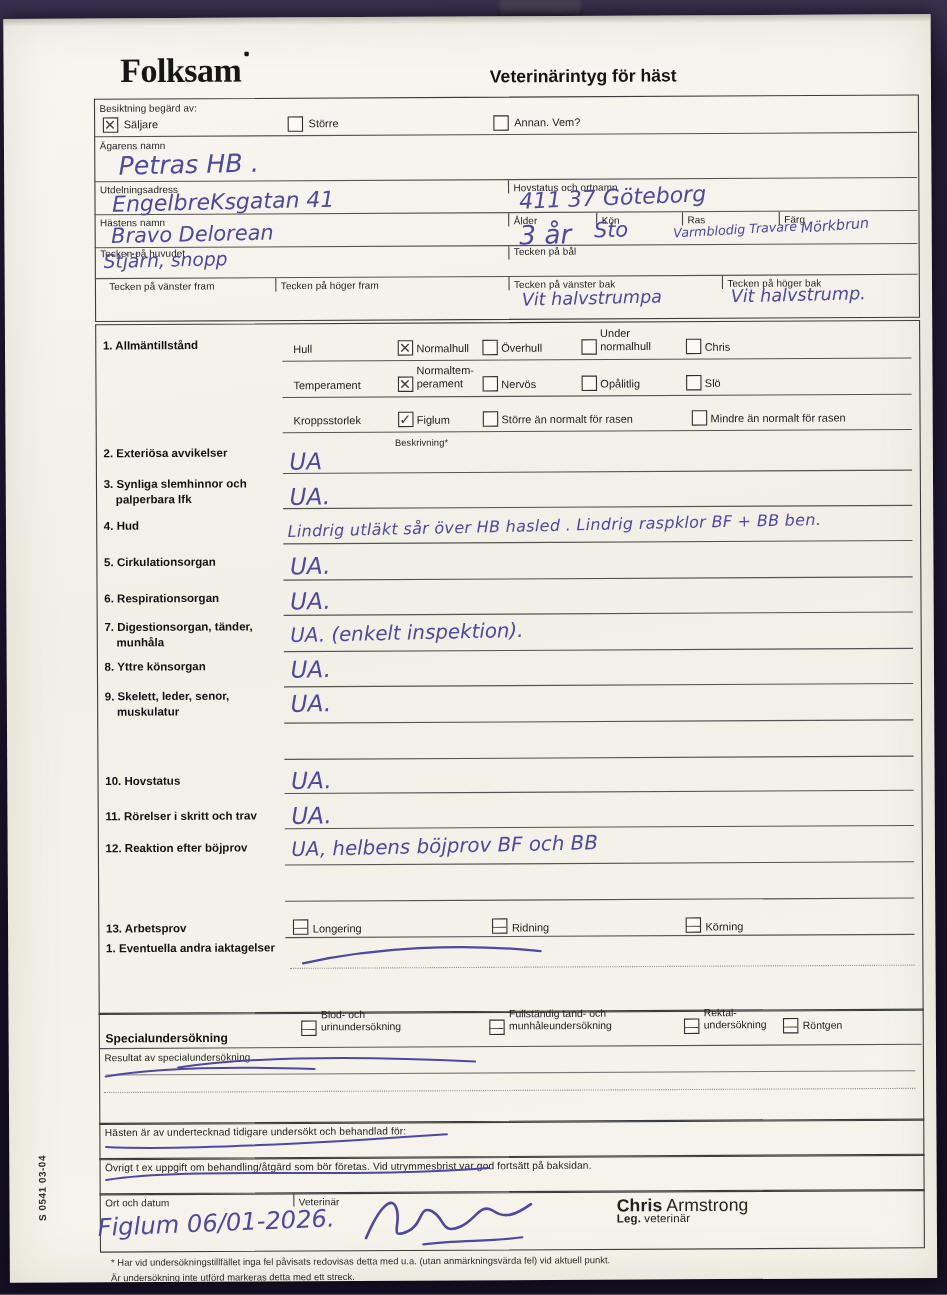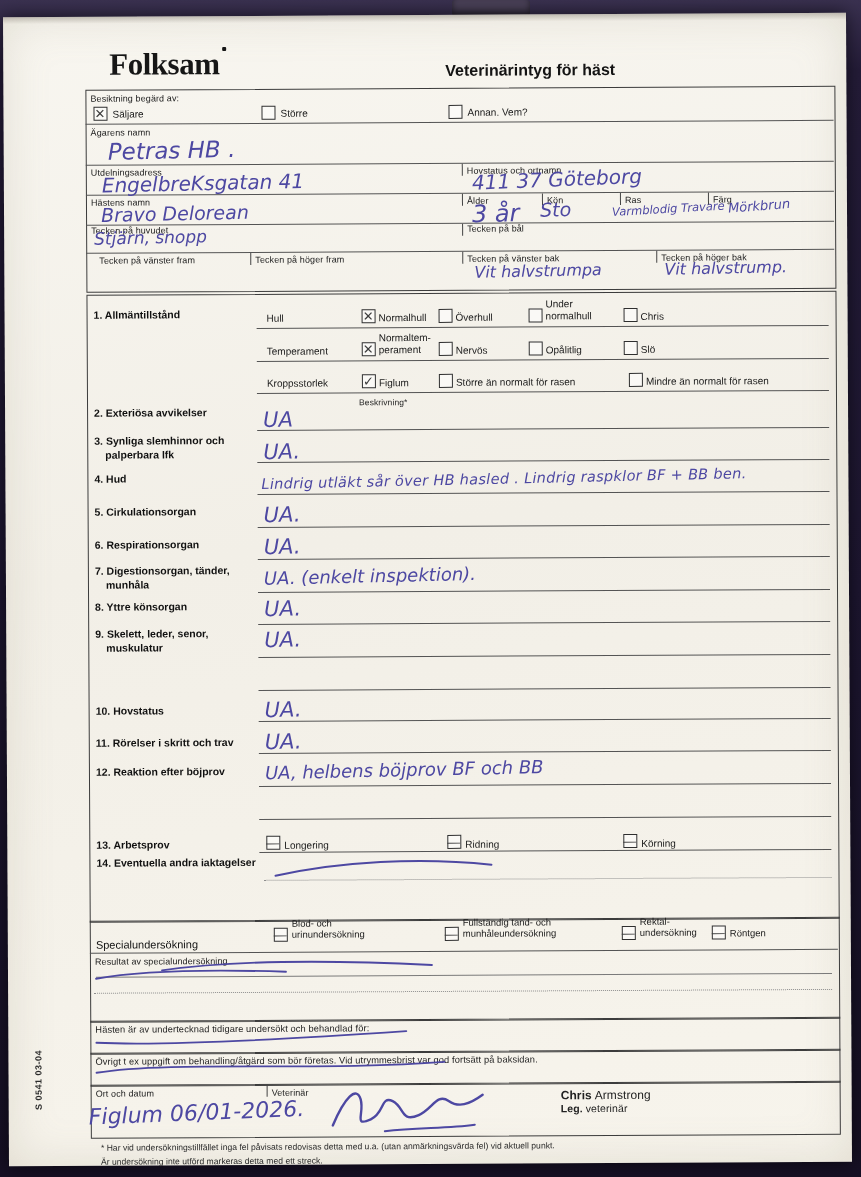--- a/index.html
+++ b/index.html
@@ -230,28 +230,28 @@
   <span class="cb" style="left:440px;top:820px">
       <i>—</i>
     </span>
   <div class="cbl" style="left:458px;top:824px">Ridning</div>
   <span class="cb" style="left:616px;top:820px">
       <i>—</i>
     </span>
   <div class="cbl" style="left:634px;top:824px">Körning</div>
   <div class="ul" style="left:252px;top:836px;width:572px"></div>
 
-  <div class="sec wrap" style="left:89px;top:840px;width:150px">14. Eventuella andra iaktagelser</div>
+  <div class="sec wrap" style="left:89px;top:840px;width:150px">1. Eventuella andra iaktagelser</div>
   <svg class="ink" style="left:262px;top:840px" width="230" height="26" viewBox="0 0 230 26">
       <path d="M6 20 C70 6 150 2 222 10" stroke-width="2"></path>
     </svg>
   <div class="uld" style="left:256px;top:864px;width:568px"></div>
 
   <div class="box" style="left:82px;top:904px;width:748px;height:100px"></div>
-  <div class="sec" style="left:88px;top:922px;font-weight:normal;font-size:11px">Specialundersökning</div>
+  <div class="sec" style="left:88px;top:922px;font-weight:bold;font-size:11px">Specialundersökning</div>
   <span class="cb" style="left:266px;top:912px">
       <i>—</i>
     </span>
   <div class="cbl wrap2" style="left:284px;top:903px;width:100px;font-size:9.5px">Blod- och urinundersökning</div>
   <span class="cb" style="left:437px;top:912px">
       <i>—</i>
     </span>
   <div class="cbl wrap2" style="left:455px;top:903px;width:130px;font-size:9.5px">Fullständig tand- och munhåleundersökning</div>
   <span class="cb" style="left:614px;top:912px">
       <i>—</i>
@@ -286,21 +286,21 @@
 
   <div class="box" style="left:82px;top:1068px;width:748px;height:52px"></div>
   <div class="lbl" style="left:87px;top:1072px">Ort och datum</div>
   <div class="hw" style="left:80px;top:1084px;font-size:22px;transform:rotate(-2deg)">Figlum 06/01-2026.</div>
   <div class="vt" style="left:258px;top:1069px"></div>
   <div class="lbl" style="left:263px;top:1072px">Veterinär</div>
   <svg class="ink" style="left:318px;top:1062px" width="170" height="62" viewBox="0 0 170 62">
     <path d="M6 48 C18 20 30 8 34 22 C38 36 26 50 44 42 C58 36 54 18 66 24 C78 30 74 46 92 38 C106 32 110 16 122 24 C132 31 142 28 156 18" stroke-width="2.4"></path>
     <path d="M58 54 C90 50 120 52 148 48" stroke-width="2"></path>
   </svg>
-  <div class="lbl" style="left:552px;top:1074px;font-size:12px">
+  <div class="lbl" style="left:552px;top:1074px;font-size:16px">
     <span class="bold">Chris</span>
     <span>Armstrong</span>
   </div>
   <div class="lbl" style="left:552px;top:1088px;font-size:10.5px">
     <span class="bold">Leg.</span>
     <span>veterinär</span>
   </div>
 
   <div class="foot" style="left:92px;top:1126px">* Har vid undersökningstillfället inga fel påvisats redovisas detta med u.a. (utan anmärkningsvärda fel) vid aktuell punkt.</div>
   <div class="foot" style="left:92px;top:1140px">Är undersökning inte utförd markeras detta med ett streck.</div>

